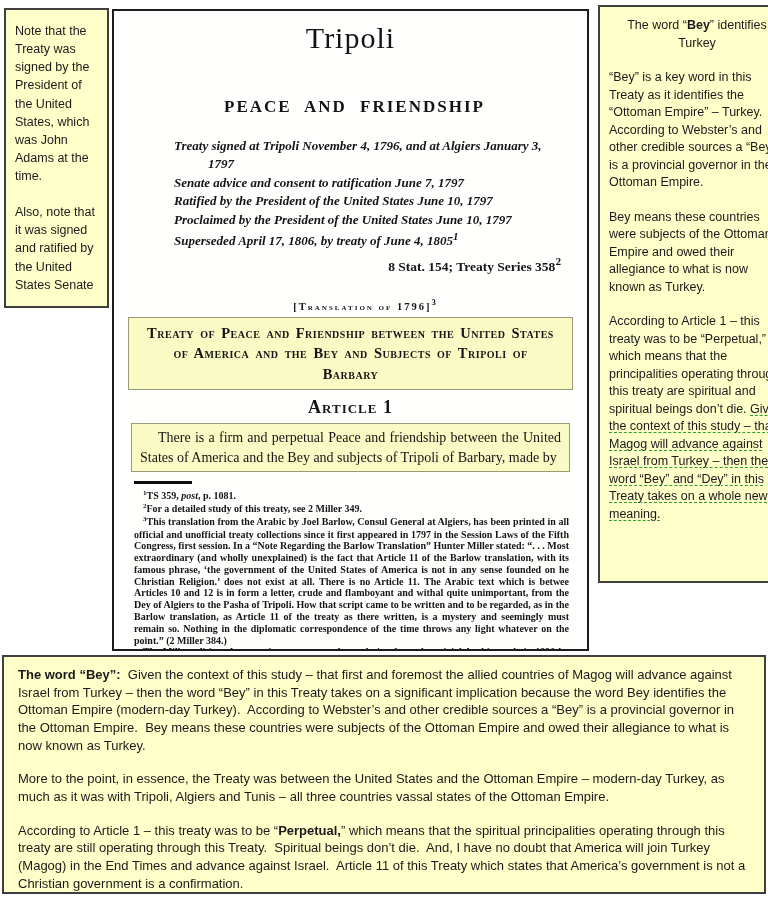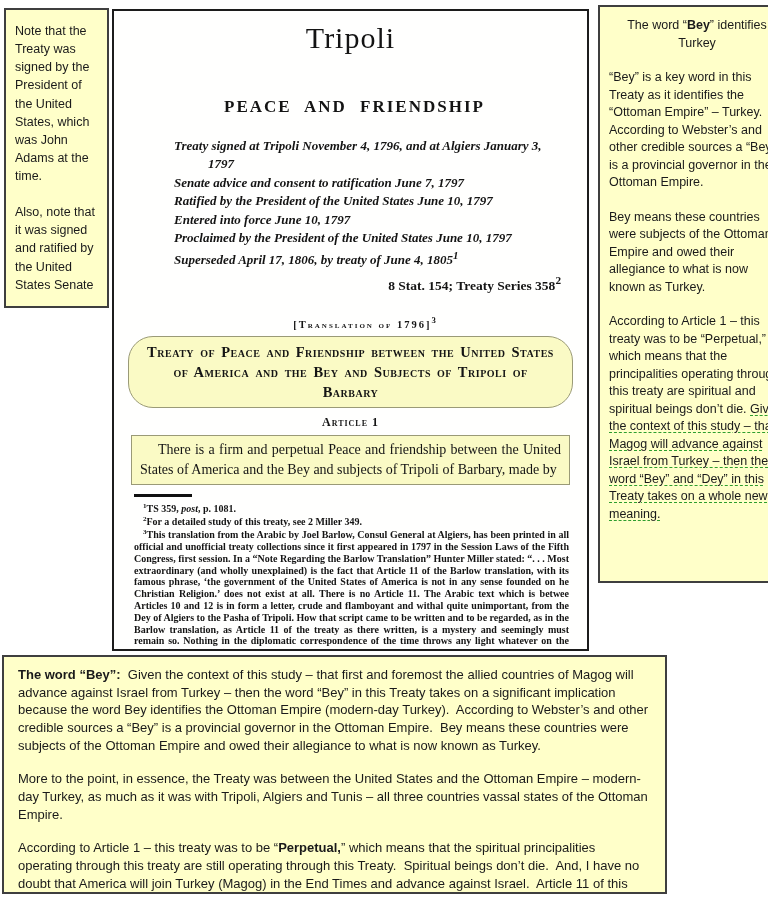--- a/index.html
+++ b/index.html
@@ -22,59 +22,58 @@
     font-family:"Liberation Serif",serif; color:#141414; overflow:hidden;}
   .doc-title{margin-top:10px; text-align:center; font-size:30px; letter-spacing:1px;}
   .doc-heading{margin-top:42px; text-align:center; font-weight:bold; font-size:17px; letter-spacing:2px; word-spacing:7px;padding-left:8px;}
   .citation{margin:20px 24px 0 60px; font-weight:bold; font-style:italic; font-size:13px; line-height:1.42;}
   .cit-line{padding-left:34px; text-indent:-34px;}
   .stat-line{margin:4px 26px 0 12px; text-align:right; font-weight:bold; font-size:13.5px;}
   .translation{margin-top:22px; text-align:center; font-weight:bold; font-size:10.5px; letter-spacing:2px;padding-left:30px;}
   .sc{font-variant:small-caps;}
   .hl-box{margin:6px 14px 0 14px; background:var(--highlight-bg); border:1px solid var(--highlight-border);}
   .hl-center{padding:5px 14px; text-align:center; font-variant:small-caps; font-weight:bold;
-    font-size:14.5px; letter-spacing:.5px; word-spacing:2px; line-height:1.4;border-radius:25px;}
-  .article-head{margin-top:7px; text-align:center; font-weight:bold; font-size:12px; letter-spacing:1px;}
+    font-size:14.5px; letter-spacing:.5px; word-spacing:2px; line-height:1.4;}
+  .article-head{margin-top:7px; text-align:center; font-weight:bold; font-size:18px; letter-spacing:1px;}
   .hl-body{margin:5px 17px 0 17px; padding:4px 8px; font-size:14px; line-height:1.4; text-align:justify; text-indent:18px;}
   .fn-rule{margin:9px 0 5px 20px; width:58px; height:3px; background:#101010;}
   .footnotes{margin:0 18px 0 20px; font-size:10px; font-weight:bold; line-height:1.18; text-align:justify;}
   .footnotes p{text-indent:9px; margin:0;}
   .footnotes sup{font-size:7px;}
 
   
   .right-panel{position:absolute; left:598px; top:5px; width:196px; height:578px;
     background:var(--note-bg); border:2px solid var(--note-border);
     padding:10px 7px 0 9px; font-size:12.5px; line-height:1.4; overflow:hidden;}
   .rp-heading{text-align:center; margin-bottom:17px;}
   .right-panel p{margin:0 0 17px 0;}
   .green-underline{text-decoration:underline; text-decoration-style:dashed; text-decoration-color:var(--underline); text-decoration-thickness:1px; text-underline-offset:2px;}
 
   
-  .bottom-note{position:absolute; left:2px; top:655px; width:665px; height:239px;
+  .bottom-note{position:absolute; left:2px; top:655px; width:764px; height:239px;
     background:var(--note-bg); border:2px solid var(--note-border);
     padding:9px 14px 0 14px; font-size:13px; line-height:1.36; overflow:hidden;}
   .bottom-note p{margin:0 0 16px 0;}
   b{font-weight:bold;}
 </style>
 </head>
 <body>
 
 <div class="left-note">
   <p>Note that the Treaty was signed by the President of the United States, which was John Adams at the time.</p>
   <p>Also, note that it was signed and ratified by the United States Senate</p>
 </div>
 
 <div class="doc">
   <div class="doc-title">Tripoli</div>
   <div class="doc-heading">PEACE AND FRIENDSHIP</div>
   <div class="citation">
     <div class="cit-line">Treaty signed at Tripoli November 4, 1796, and at Algiers January 3, 1797</div>
     <div class="cit-line">Senate advice and consent to ratification June 7, 1797</div>
     <div class="cit-line">Ratified by the President of the United States June 10, 1797</div>
-    <div class="cit-line">Entered into force June 10, 1797</div>
     <div class="cit-line">Proclaimed by the President of the United States June 10, 1797</div>
     <div class="cit-line"><span>Superseded April 17, 1806, by treaty of June 4, 1805</span><sup>1</sup></div>
   </div>
   <div class="stat-line"><span>8 Stat. 154; Treaty Series 358</span><sup>2</sup></div>
   <div class="translation"><span class="sc">[Translation of 1796]</span><sup>3</sup></div>
   <div class="hl-box hl-center">Treaty of Peace and Friendship between the United States of America and the Bey and Subjects of Tripoli of Barbary</div>
   <div class="article-head sc">Article 1</div>
   <div class="hl-box hl-body">There is a firm and perpetual Peace and friendship between the United States of America and the Bey and subjects of Tripoli of Barbary, made by</div>
   <div class="fn-rule"></div>
   <div class="footnotes">

